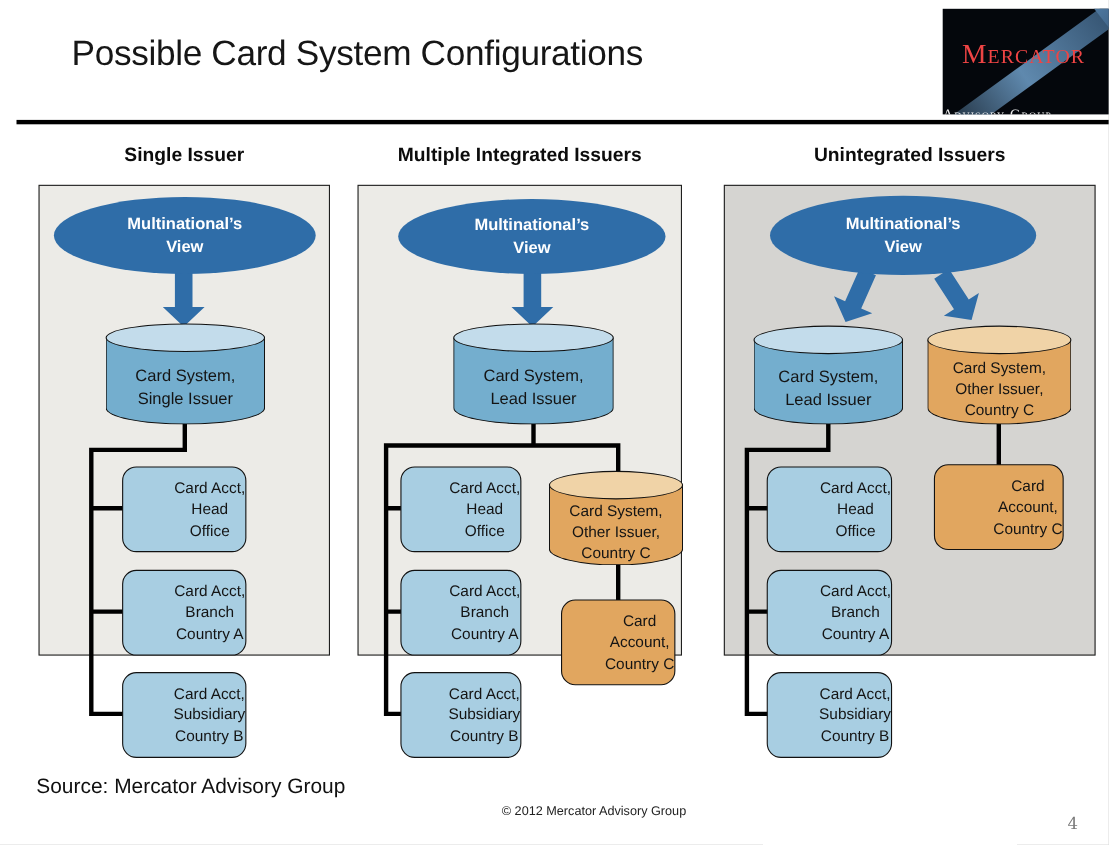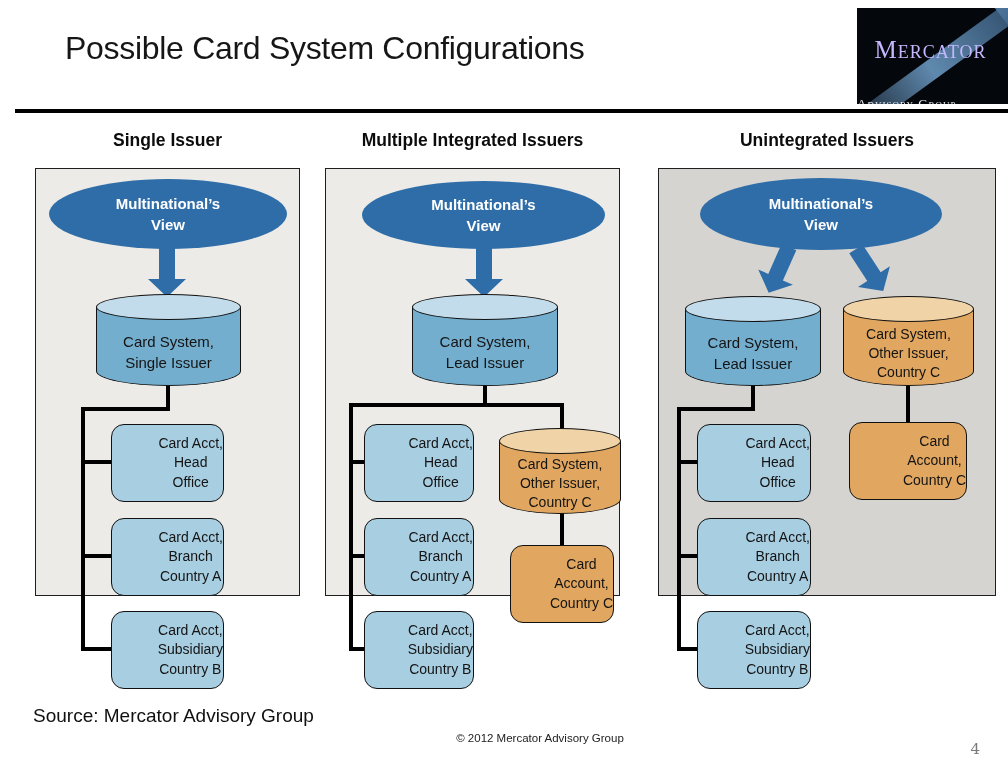--- a/index.html
+++ b/index.html
@@ -15,21 +15,21 @@
   .slide{position:relative;width:1008px;height:768px;background:#ffffff;overflow:hidden;}
 
   .slide-title{position:absolute;left:53px;top:30px;font-size:32px;letter-spacing:-0.3px;color:#161616;margin-left:12px;}
   .title-rule{position:absolute;left:15px;top:109px;width:993px;height:4px;background:#000;}
 
   .logo{position:absolute;left:857px;top:8px;width:151px;height:96px;background:#04070c;overflow:hidden;}
   .swoosh-a{position:absolute;left:-45px;top:44px;width:260px;height:20px;transform:rotate(-36deg);
     background:linear-gradient(90deg,rgba(60,95,130,0) 0%,#5f89ae 45%,#2b4763 90%);}
   .swoosh-b{position:absolute;left:78px;top:-18px;width:120px;height:14px;transform:rotate(52deg);
     background:linear-gradient(90deg,#24405c 0%,#4c759c 60%,rgba(40,65,95,.2) 100%);}
-  .logo-name{position:absolute;left:0;right:4px;top:28px;text-align:center;color:#c4b5fd;
+  .logo-name{position:absolute;left:0;right:4px;top:28px;text-align:center;color:#ef4444;
     font-family:"Liberation Serif", serif;font-variant:small-caps;font-size:25px;letter-spacing:1px;}
   .logo-sub{position:absolute;left:0;right:4px;top:60px;text-align:left;color:#efefef;
     font-family:"Liberation Serif", serif;font-variant:small-caps;font-size:13px;letter-spacing:1px;margin-top:28px;}
 
   .col-header{position:absolute;top:130px;text-align:center;font-weight:bold;font-size:17.5px;color:#0c0c0c;}
 
   .panel{position:absolute;top:168px;height:428px;border:1.5px solid #1f1f1f;box-sizing:border-box;}
   .p1{left:35px;width:265px;background:var(--panelbg);}
   .p2{left:325px;width:295px;background:var(--panelbg);}
   .p3{left:658px;width:338px;background:var(--panelbg-dark);}

